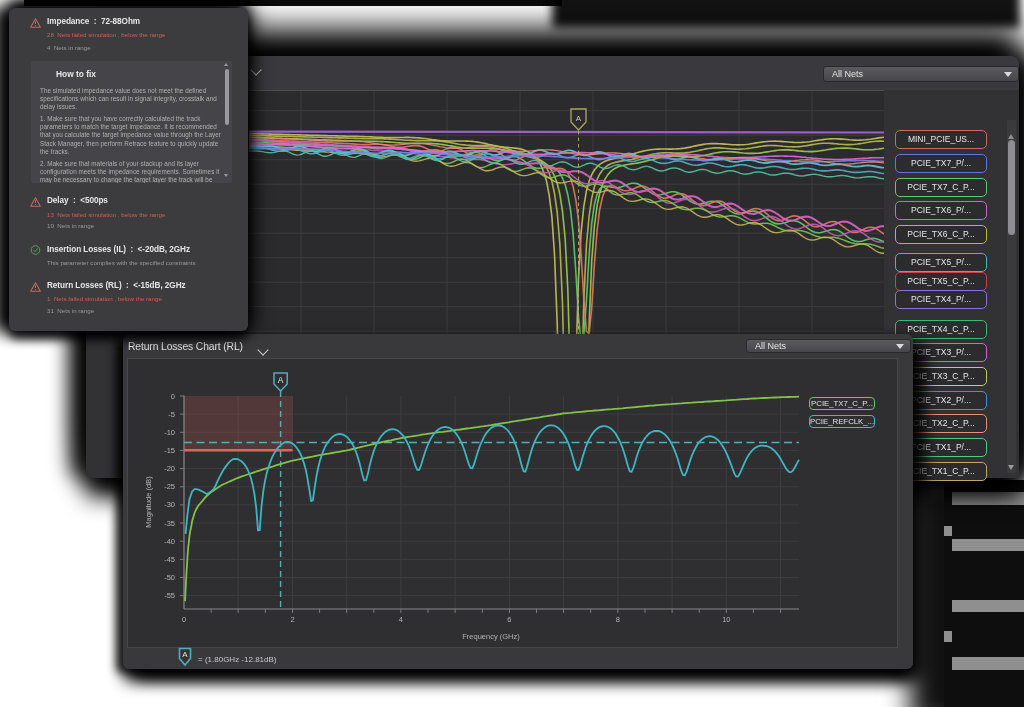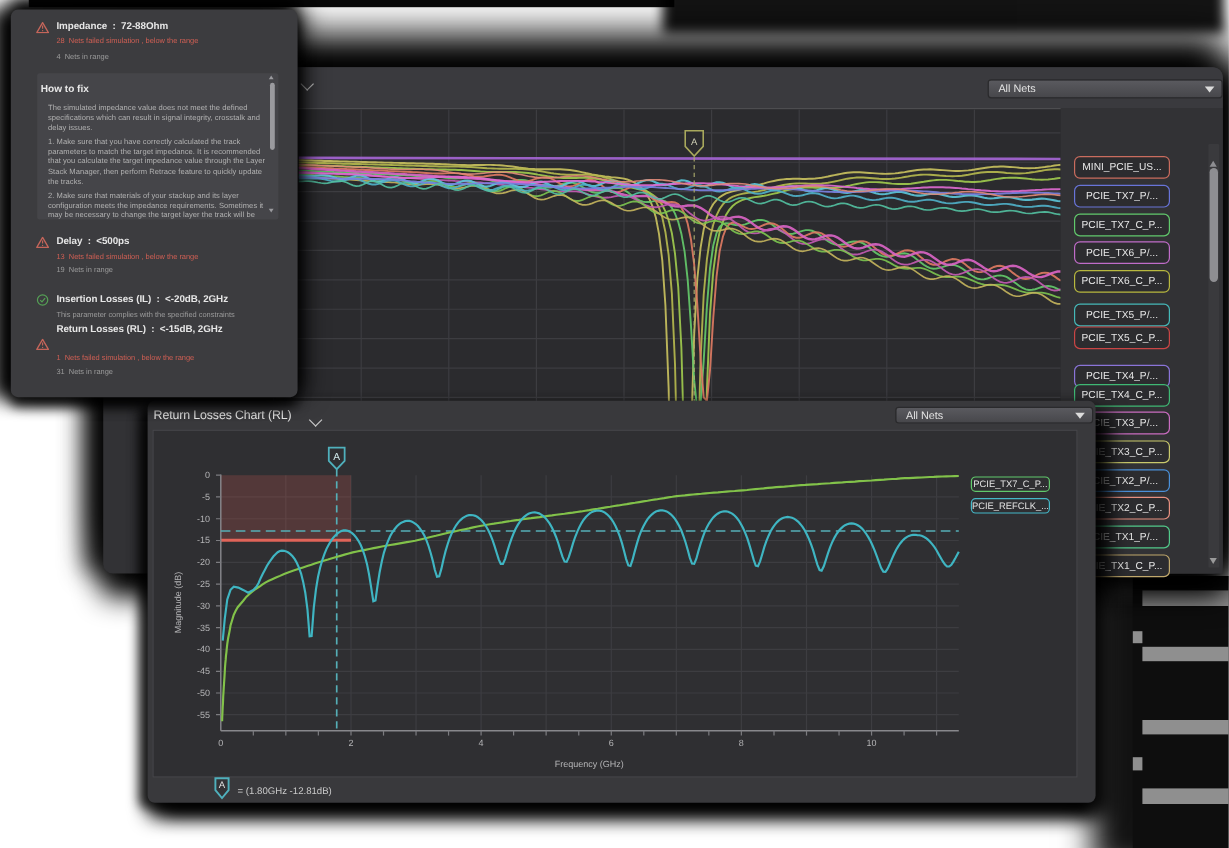--- a/index.html
+++ b/index.html
@@ -4,31 +4,31 @@
 *{margin:0;padding:0;box-sizing:border-box}
 html,body{width:1024px;height:707px;background:#fff;overflow:hidden;font-family:"Liberation Sans",sans-serif}
 .stage{position:relative;width:1024px;height:707px}
 .mainwin{position:absolute;left:86px;top:56px;width:933px;height:422px;background:#323235;border-radius:8px;box-shadow:0 -26px 30px 2px rgba(0,0,0,0.95),0 18px 22px 2px rgba(0,0,0,0.92),-16px 0 20px 0 rgba(0,0,0,0.85),16px 0 22px 2px rgba(0,0,0,0.9)}
 .mw-header{position:absolute;left:0;top:0;width:100%;height:34px;background:#3a3a3e;border-radius:8px 8px 0 0}
 .chev{position:absolute;width:8px;height:8px;border-left:1.6px solid #c8c8c8;border-bottom:1.6px solid #c8c8c8;transform:rotate(-45deg)}
 .dd{position:absolute;background:linear-gradient(#5a5a5f,#47474b);border-radius:3px;border:1px solid #2a2a2c;color:#e4e4e4;font-size:9px;line-height:14px;padding-left:8px}
 .dd .arr{position:absolute;right:6px;top:50%;margin-top:-2px;width:0;height:0;border-left:4px solid transparent;border-right:4px solid transparent;border-top:5px solid #dcdcdc}
 .topchart{position:absolute;left:74px;top:34px;width:724px;height:250px;background:#2b2b2e;border-top:1px solid #4d4d50;overflow:hidden}
 .netcol{position:absolute;left:798px;top:34px;right:0;bottom:0;background:#323235}
-.pill{position:absolute;left:11px;width:80px;height:19px;border-radius:5px;background:#2c2c2f;border:1.6px solid;color:#e6e6e6;font-size:8.5px;line-height:16px;text-align:center;white-space:nowrap;overflow:hidden}
+.pill{position:absolute;left:11px;width:92px;height:19px;border-radius:5px;background:#2c2c2f;border:1.6px solid;color:#e6e6e6;font-size:8.5px;line-height:16px;text-align:center;white-space:nowrap;overflow:hidden}
 .sbar{position:absolute;right:3px;top:30px;width:9px;bottom:5px;background:#3a3a3d;border-radius:1px}
 .sthumb{position:absolute;left:1px;width:7px;background:#8e8e92;border-radius:3.5px}
 .sarr{position:absolute;width:0;height:0;border-left:3.5px solid transparent;border-right:3.5px solid transparent}
 .leftpanel{position:absolute;left:9px;top:8px;width:239px;height:323px;background:#3c3c3f;border-radius:6px;box-shadow:-14px 0 15px 2px rgba(0,0,0,0.93),0 -9px 13px 0 rgba(0,0,0,0.9),0 8px 10px 0 rgba(0,0,0,0.82),10px 0 16px 0 rgba(0,0,0,0.5);z-index:30}
 .lp-head{position:absolute;left:38px;color:#e6e6e6;font-weight:bold;font-size:8.2px;white-space:nowrap;letter-spacing:-0.05px}
 .lp-red{position:absolute;left:38px;color:#cf5f54;font-size:6.2px;white-space:nowrap;letter-spacing:0px}
 .lp-gray{position:absolute;left:38px;color:#9b9b9b;font-size:6.2px;white-space:nowrap;letter-spacing:0px}
 .warntri{position:absolute;left:20px;width:11px;height:10px}
 .howfix{position:absolute;left:22px;top:53px;width:201px;height:122px;background:#454549;border-radius:2px;overflow:hidden}
-.howfix h3{color:#e8e8e8;font-size:8.4px;margin:8px 0 0 3px;font-weight:bold}
+.howfix h3{color:#e8e8e8;font-size:8.4px;margin:8px 0 0 25px;font-weight:bold}
 .howfix p{color:#b2b2b2;font-size:6.3px;line-height:8.1px;margin:4px 9px 0 9px;letter-spacing:0.05px}
 .howfix p.first{margin-top:8px}
 .hf-sb{position:absolute;right:3px;top:2px;width:5px;height:118px}
 .hf-thumb{position:absolute;left:0.5px;top:6px;width:4px;height:56px;background:#9a9a9e;border-radius:2px}
 .botpanel{position:absolute;left:123px;top:334px;width:790px;height:335px;background:#39393c;border-radius:6px;box-shadow:-7px 4px 9px 0 rgba(0,0,0,0.8),0 12px 15px 0 rgba(0,0,0,0.92),12px 10px 15px 0 rgba(0,0,0,0.86);z-index:20}
 .bp-title{position:absolute;left:10px;top:7px;color:#e8e8e8;font-weight:normal;font-size:10.3px;letter-spacing:-0.1px}
 .bp-box{position:absolute;left:4px;top:24px;width:771px;height:290px;background:#2f2f32;border:1px solid #47474a}
 .lg-pill{position:absolute;left:681px;width:66px;height:13px;border-radius:4px;background:#2f2f32;border:1.4px solid;color:#e2e2e2;font-size:7.8px;line-height:11px;text-align:center;white-space:nowrap}
 .note{position:absolute;left:55px;top:316px;height:20px;color:#c9c9c9;font-size:8px;line-height:19px}
 svg{display:block}
@@ -101,21 +101,21 @@
   </div>
 
   <div class="netcol">
     <div class="pill" style="top:40.4px;border-color:#c96c5e">MINI_PCIE_US...</div>
     <div class="pill" style="top:64.1px;border-color:#6874d8">PCIE_TX7_P/...</div>
     <div class="pill" style="top:87.7px;border-color:#61c96c">PCIE_TX7_C_P...</div>
     <div class="pill" style="top:111.4px;border-color:#c06cc9">PCIE_TX6_P/...</div>
     <div class="pill" style="top:135.0px;border-color:#b8b83f">PCIE_TX6_C_P...</div>
     <div class="pill" style="top:163px;border-color:#45b8b8">PCIE_TX5_P/...</div>
     <div class="pill" style="top:182.4px;border-color:#c94545">PCIE_TX5_C_P...</div>
-    <div class="pill" style="top:214px;border-color:#8a74d8">PCIE_TX4_P/...</div>
+    <div class="pill" style="top:200px;border-color:#8a74d8">PCIE_TX4_P/...</div>
     <div class="pill" style="top:229.7px;border-color:#3fb874">PCIE_TX4_C_P...</div>
     <div class="pill" style="top:253.3px;border-color:#c96cc0">PCIE_TX3_P/...</div>
     <div class="pill" style="top:277.0px;border-color:#c9c96c">PCIE_TX3_C_P...</div>
     <div class="pill" style="top:300.7px;border-color:#4a90d9">PCIE_TX2_P/...</div>
     <div class="pill" style="top:324.3px;border-color:#e89080">PCIE_TX2_C_P...</div>
     <div class="pill" style="top:348.0px;border-color:#52c98a">PCIE_TX1_P/...</div>
     <div class="pill" style="top:371.6px;border-color:#c0a86c">PCIE_TX1_C_P...</div>
     <div class="sbar">
       <div class="sarr" style="border-bottom:5px solid #8e8e92;left:1px;top:14px"></div>
       <div class="sthumb" style="top:20px;height:95px"></div>
@@ -156,21 +156,21 @@
         <circle cx="5" cy="5" r="4.3" fill="none" stroke="#55a055" stroke-width="1"></circle>
         <path d="M3 5.1 L4.5 6.6 L7.1 3.5" fill="none" stroke="#55a055" stroke-width="1"></path>
       </svg>
 <div class="lp-head" style="top:236.5px">Insertion Losses (IL)&nbsp; :&nbsp; &lt;-20dB, 2GHz</div>
 <div class="lp-gray" style="top:250.5px">This parameter complies with the specified constraints</div>
 <svg class="warntri" style="left:21px;top:273.5px" width="10" height="9" viewBox="0 0 10 9">
         <path d="M5 0.7 L9.4 8.3 H0.6 Z" fill="none" stroke="#c5655a" stroke-width="1" stroke-linejoin="round"></path>
         <line x1="5" y1="3" x2="5" y2="5.3" stroke="#c5655a" stroke-width="0.9"></line>
         <circle cx="5" cy="6.8" r="0.5" fill="#c5655a"></circle>
       </svg>
-<div class="lp-head" style="top:262px">Return Losses (RL)&nbsp; :&nbsp; &lt;-15dB, 2GHz</div>
+<div class="lp-head" style="top:273px">Return Losses (RL)&nbsp; :&nbsp; &lt;-15dB, 2GHz</div>
 <div class="lp-red" style="top:286.5px">1&nbsp; Nets failed simulation , below the range</div>
 <div class="lp-gray" style="top:299px">31&nbsp; Nets in range</div>
 </div>
 
 <div class="botpanel">
   <div class="bp-title" style="left:5px">Return Losses Chart (RL)</div>
   <div class="chev" style="left:136px;top:12px;border-color:#c8c8c8"></div>
   <div class="dd" style="left:623px;top:5px;width:165px;height:14px;line-height:12px">All Nets<span class="arr"></span></div>
   <div class="bp-box">
     <svg width="769" height="288" viewBox="0 0 769 288">

